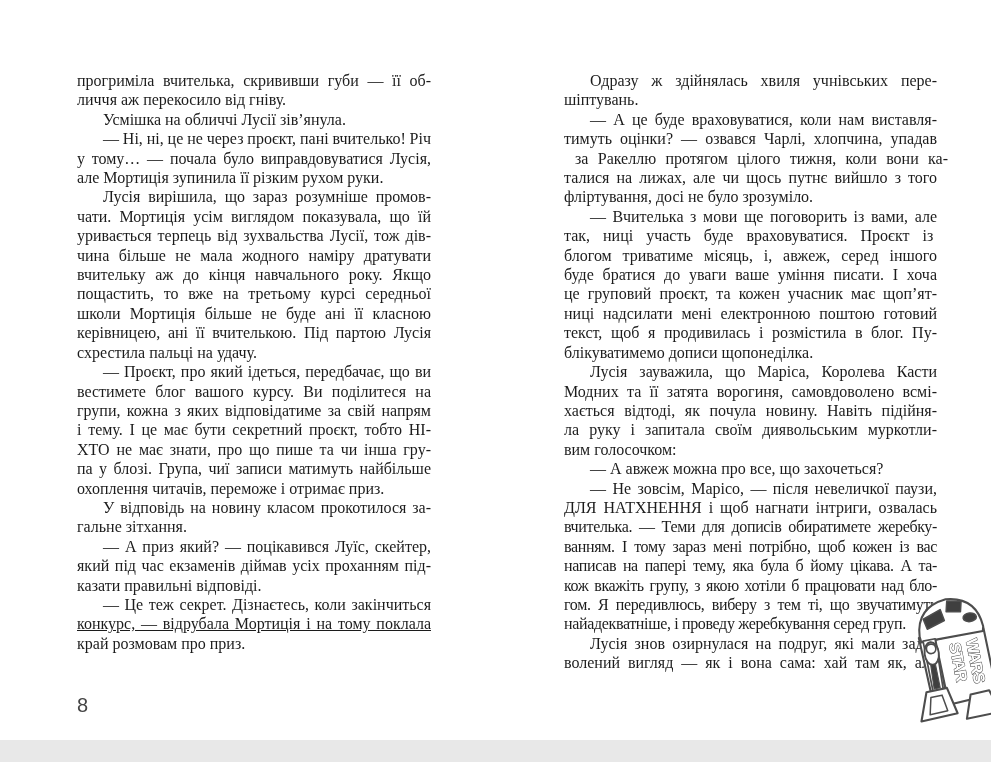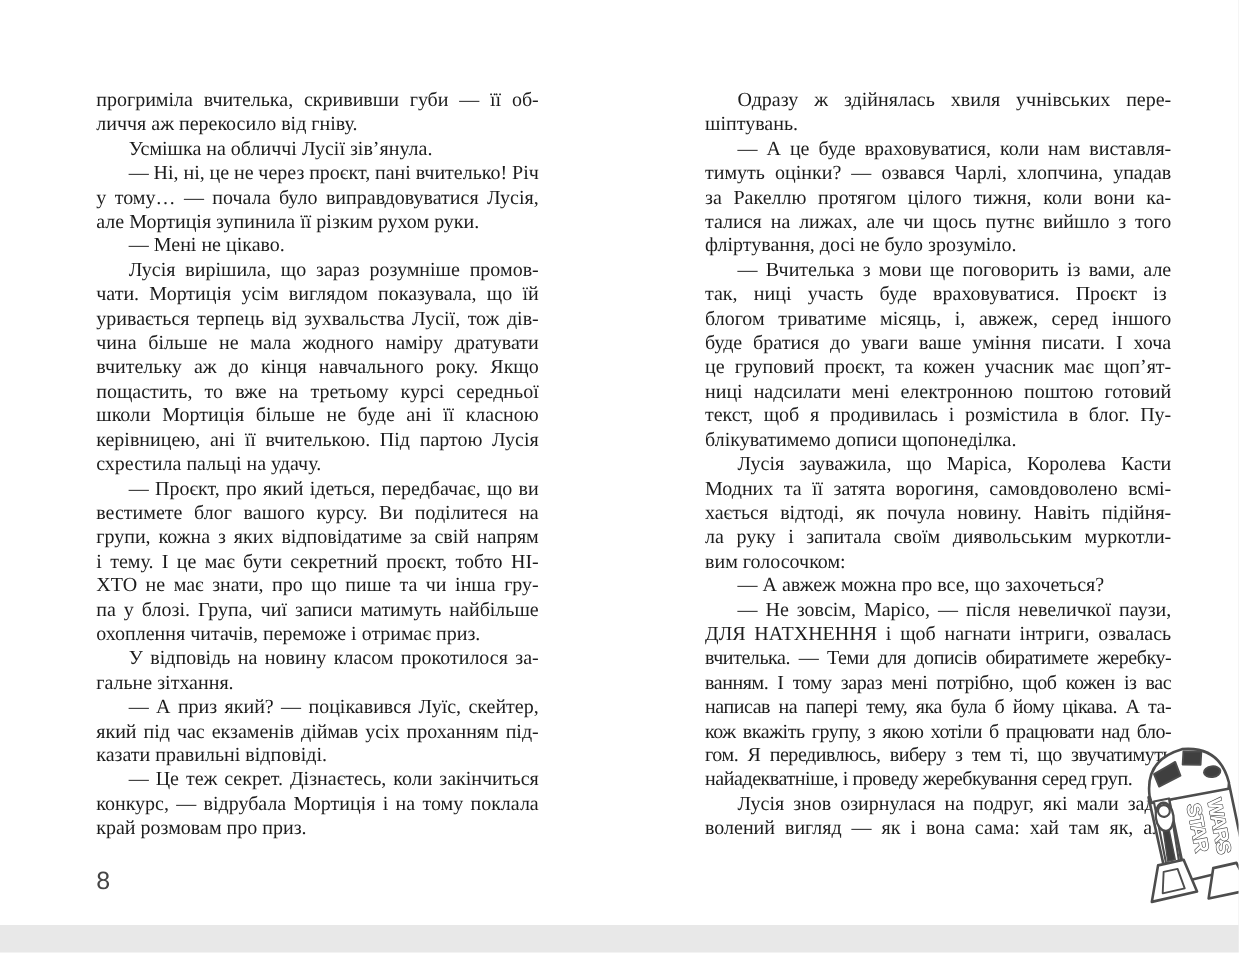--- a/index.html
+++ b/index.html
@@ -40,21 +40,20 @@
 
 <div class="screen">
 
   <div class="page-text left" id="left-page-text">
       <div class="line"><span style="word-spacing: 4.61458px;">прогриміла вчителька, скрививши губи — її об-</span></div>
       <div class="line"><span>личчя аж перекосило від гніву.</span></div>
       <div class="line indent"><span>Усмішка на обличчі Лусії зів’янула.</span></div>
       <div class="line indent"><span style="word-spacing: -0.130208px;">— Ні, ні, це не через проєкт, пані вчителько! Річ</span></div>
       <div class="line"><span style="word-spacing: 2.76042px;">у тому… — почала було виправдовуватися Лусія,</span></div>
       <div class="line"><span>але Мортиція зупинила її різким рухом руки.</span></div>
-      <div class="line indent"><span>— Мені не цікаво.</span></div>
       <div class="line indent"><span style="word-spacing: 3.86875px;">Лусія вирішила, що зараз розумніше промов-</span></div>
       <div class="line"><span style="word-spacing: 4.1901px;">чати. Мортиція усім виглядом показувала, що їй</span></div>
       <div class="line"><span style="word-spacing: 1.97917px;">уривається терпець від зухвальства Лусії, тож дів-</span></div>
       <div class="line"><span style="word-spacing: 5.35677px;">чина більше не мала жодного наміру дратувати</span></div>
       <div class="line"><span style="word-spacing: 5.65104px;">вчительку аж до кінця навчального року. Якщо</span></div>
       <div class="line"><span style="word-spacing: 5.72656px;">пощастить, то вже на третьому курсі середньої</span></div>
       <div class="line"><span style="word-spacing: 5.23438px;">школи Мортиція більше не буде ані її класною</span></div>
       <div class="line"><span style="word-spacing: 3.70833px;">керівницею, ані її вчителькою. Під партою Лусія</span></div>
       <div class="line"><span>схрестила пальці на удачу.</span></div>
       <div class="line indent"><span style="word-spacing: 1.03125px;">— Проєкт, про який ідеться, передбачає, що ви</span></div>
@@ -63,30 +62,30 @@
       <div class="line"><span style="word-spacing: 2.69097px;">і тему. І це має бути секретний проєкт, тобто НІ-</span></div>
       <div class="line"><span style="word-spacing: 2.81094px;">ХТО не має знати, про що пише та чи інша гру-</span></div>
       <div class="line"><span style="word-spacing: 2.41518px;">па у блозі. Група, чиї записи матимуть найбільше</span></div>
       <div class="line"><span>охоплення читачів, переможе і отримає приз.</span></div>
       <div class="line indent"><span style="word-spacing: 1.89583px;">У відповідь на новину класом прокотилося за-</span></div>
       <div class="line"><span>гальне зітхання.</span></div>
       <div class="line indent"><span style="word-spacing: 1.87946px;">— А приз який? — поцікавився Луїс, скейтер,</span></div>
       <div class="line"><span style="word-spacing: 1.56473px;">який під час екзаменів діймав усіх проханням під-</span></div>
       <div class="line"><span>казати правильні відповіді.</span></div>
       <div class="line indent"><span style="word-spacing: 1.52865px;">— Це теж секрет. Дізнаєтесь, коли закінчиться</span></div>
-      <div class="line"><span style="word-spacing: 1.8192px;">конкурс, — відрубала Мортиція і на тому поклала</span></div>
+      <div class="line"><span style="word-spacing: 1.8192px; text-decoration: underline;">конкурс, — відрубала Мортиція і на тому поклала</span></div>
       <div class="line"><span>край розмовам про приз.</span></div>
     </div>
 
   <div class="page-text right" id="right-page-text">
       <div class="line indent"><span style="word-spacing: 8.79688px;">Одразу ж здійнялась хвиля учнівських пере-</span></div>
       <div class="line"><span>шіптувань.</span></div>
       <div class="line indent"><span style="word-spacing: 3.18527px;">— А це буде враховуватися, коли нам виставля-</span></div>
       <div class="line"><span style="word-spacing: 4.05469px;">тимуть оцінки? — озвався Чарлі, хлопчина, упадав</span></div>
-      <div class="line"><span style="word-spacing: 5.3125px;">за Ракеллю протягом цілого тижня, коли вони ка-</span></div>
+      <div class="line"><span style="word-spacing: 5.3125px; margin-left: 11px;">за Ракеллю протягом цілого тижня, коли вони ка-</span></div>
       <div class="line"><span style="word-spacing: 3.10069px;">талися на лижах, але чи щось путнє вийшло з того</span></div>
       <div class="line"><span>фліртування, досі не було зрозуміло.</span></div>
       <div class="line indent"><span style="word-spacing: 2.60938px;">— Вчителька з мови ще поговорить із вами, але</span></div>
       <div class="line"><span style="word-spacing: 8.98698px;">так, ниці участь буде враховуватися. Проєкт із</span></div>
       <div class="line"><span style="word-spacing: 6.8776px;">блогом триватиме місяць, і, авжеж, серед іншого</span></div>
       <div class="line"><span style="word-spacing: 4.73047px;">буде братися до уваги ваше уміння писати. І хоча</span></div>
       <div class="line"><span style="word-spacing: 4.08259px;">це груповий проєкт, та кожен учасник має щоп’ят-</span></div>
       <div class="line"><span style="word-spacing: 4.77813px;">ниці надсилати мені електронною поштою готовий</span></div>
       <div class="line"><span style="word-spacing: 4.58008px;">текст, щоб я продивилась і розмістила в блог. Пу-</span></div>
       <div class="line"><span>блікуватимемо дописи щопонеділка.</span></div>

